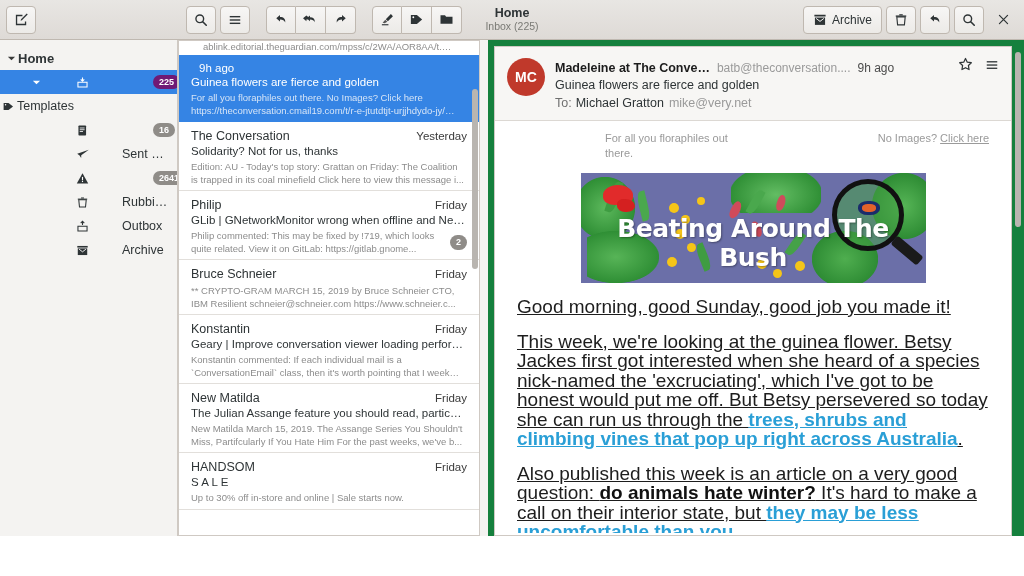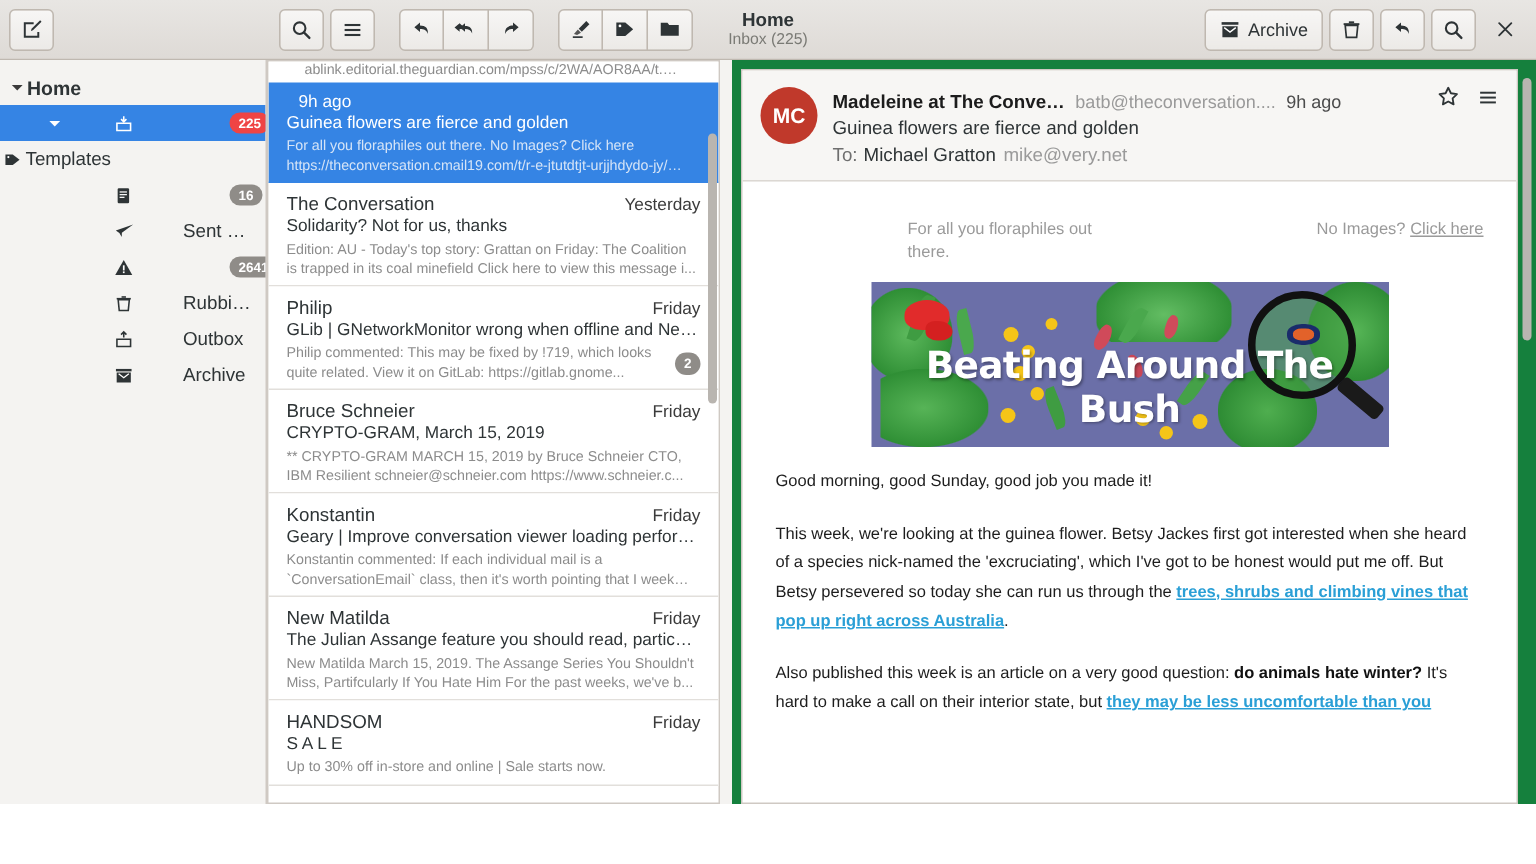--- a/index.html
+++ b/index.html
@@ -72,21 +72,21 @@
   .tw { width: 14px; flex: 0 0 14px; display:flex; align-items:center; justify-content:center; }
   .tw svg { display:block; }
   .ficon { width: 17px; flex: 0 0 17px; display: flex; align-items: center; justify-content: center; }
   .flabel { white-space: nowrap; overflow: hidden; text-overflow: ellipsis; }
   .fbadge {
     margin-left: auto;
     background: #8f8c88; color: #ffffff;
     border-radius: 8px; font-size: 9px; font-weight: bold;
     padding: 1px 6px; line-height: 12px;
   }
-  .folder-row.selected .fbadge { background: #ef4444; color:#fff; }
+  .folder-row.selected .fbadge { background: #701a75; color:#fff; }
   .depth0 { padding-left: 4px; }
   .depth1 { padding-left: 29px; gap: 31px; }
   .depth2 { }
   .home-row { font-weight: bold; font-size: 13px; }
 
   
   .listpane {
     width: 310px; flex: 0 0 310px;
     background: #f4f3f1;
     position: relative;
@@ -185,21 +185,21 @@
   .eh-to { font-size: 12.5px; margin-top: 4px; color: #777; }
   .eh-to .lbl { color: #6f6f6f; }
   .eh-to .nm { color: #2e3436; margin-left: 4px; }
   .eh-to .em { color: #9a9a9a; margin-left: 5px; }
   .icon-btn { cursor: pointer; display: flex; align-items: center; }
 
   .email-body { padding: 10px 0 0 0; height: calc(100% - 76px); overflow: hidden; }
   .eb-topline {
     display: flex; justify-content: space-between;
     padding: 0 22px 0 110px;
-    font-size: 11px; color: #9a9a9a; line-height: 15px; margin-top: 15px;
+    font-size: 11px; color: #9a9a9a; line-height: 15px;
   }
   .eb-topleft { max-width: 150px; }
   .eb-topright a { color: #9a9a9a; text-decoration: underline; }
   .banner {
     margin: 12px auto 0 auto;
     width: 345px; height: 110px;
     position: relative; overflow: hidden;
     background: #6b6fa8;
   }
   .banner-title {
@@ -221,21 +221,21 @@
     border: 5px solid #111; background: rgba(70,160,70,0.55);
   }
   .glass-handle {
     position: absolute; right: 2px; top: 72px;
     width: 34px; height: 11px; background: #1a1a1a;
     transform: rotate(40deg); border-radius: 3px;
   }
   .bug { position: absolute; right: 46px; top: 28px; width: 22px; height: 14px; background: #1a2c6b; border-radius: 45%; }
   .bug:after { content:""; position:absolute; left:4px; top:3px; width:14px; height:8px; background:#e2622a; border-radius:40%; }
 
-  .eb-text { padding: 14px 22px 0 22px; font-size: 11px; line-height: 19.5px; color: #1d1d1d; }
+  .eb-text { padding: 14px 22px 0 22px; font-size: 19px; line-height: 19.5px; color: #1d1d1d; text-decoration: underline; }
   .eb-text p { margin-bottom: 15px; }
   .eb-text a { color: #2a9fd6; font-weight: bold; text-decoration: underline; }
   .eb-text b { font-weight: bold; color: #111; }
 
   .reader-scrollbar {
     position: absolute; right: 3px; top: 12px;
     width: 6px; height: 175px; border-radius: 3px;
     background: #b9b5b0;
   }
 </style>
@@ -530,21 +530,20 @@
             <span class="msg-preview">Philip commented: This may be fixed by !719, which looks quite related. View it on GitLab: https://gitlab.gnome...</span>
             <span class="msg-count">2</span>
           </div>
         </div>
 
         <div class="msg">
           <div class="msg-line1">
             <span class="msg-from">Bruce Schneier</span>
             <span class="msg-date">Friday</span>
           </div>
-          <div class="msg-subject">CRYPTO-GRAM, March 15, 2019</div>
           <div class="msg-preview-wrap">
             <span class="msg-preview">** CRYPTO-GRAM MARCH 15, 2019 by Bruce Schneier CTO, IBM Resilient schneier@schneier.com https://www.schneier.c...</span>
           </div>
         </div>
 
         <div class="msg">
           <div class="msg-line1">
             <span class="msg-from">Konstantin</span>
             <span class="msg-date">Friday</span>
           </div>

